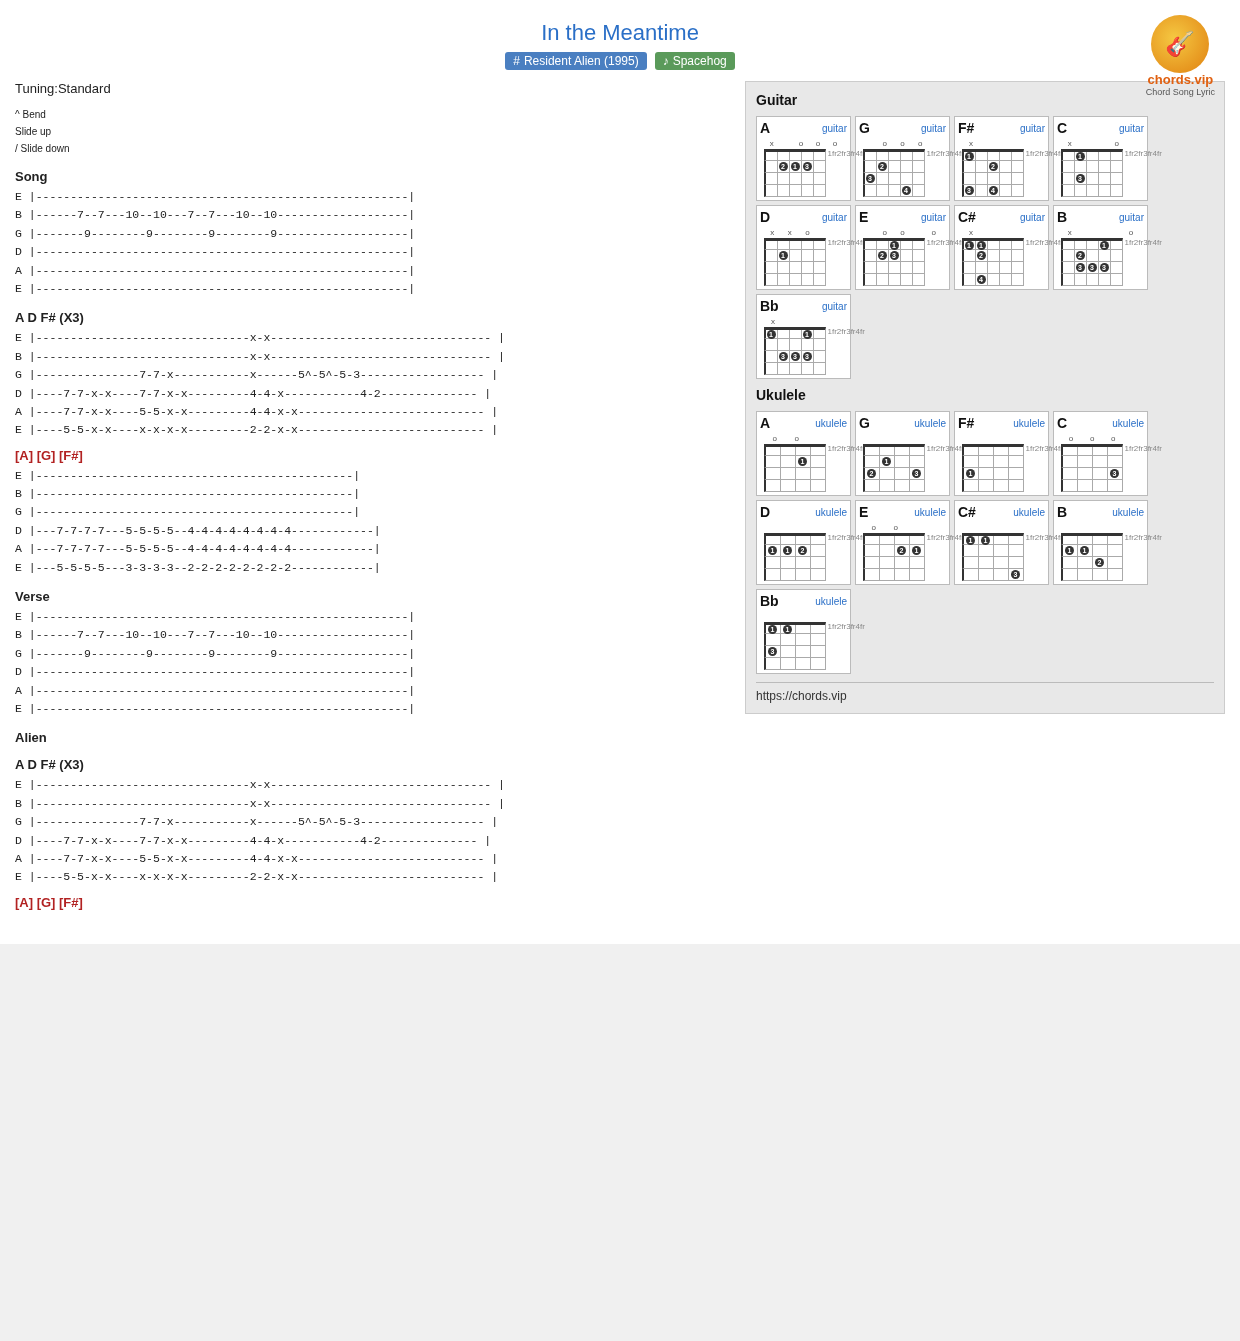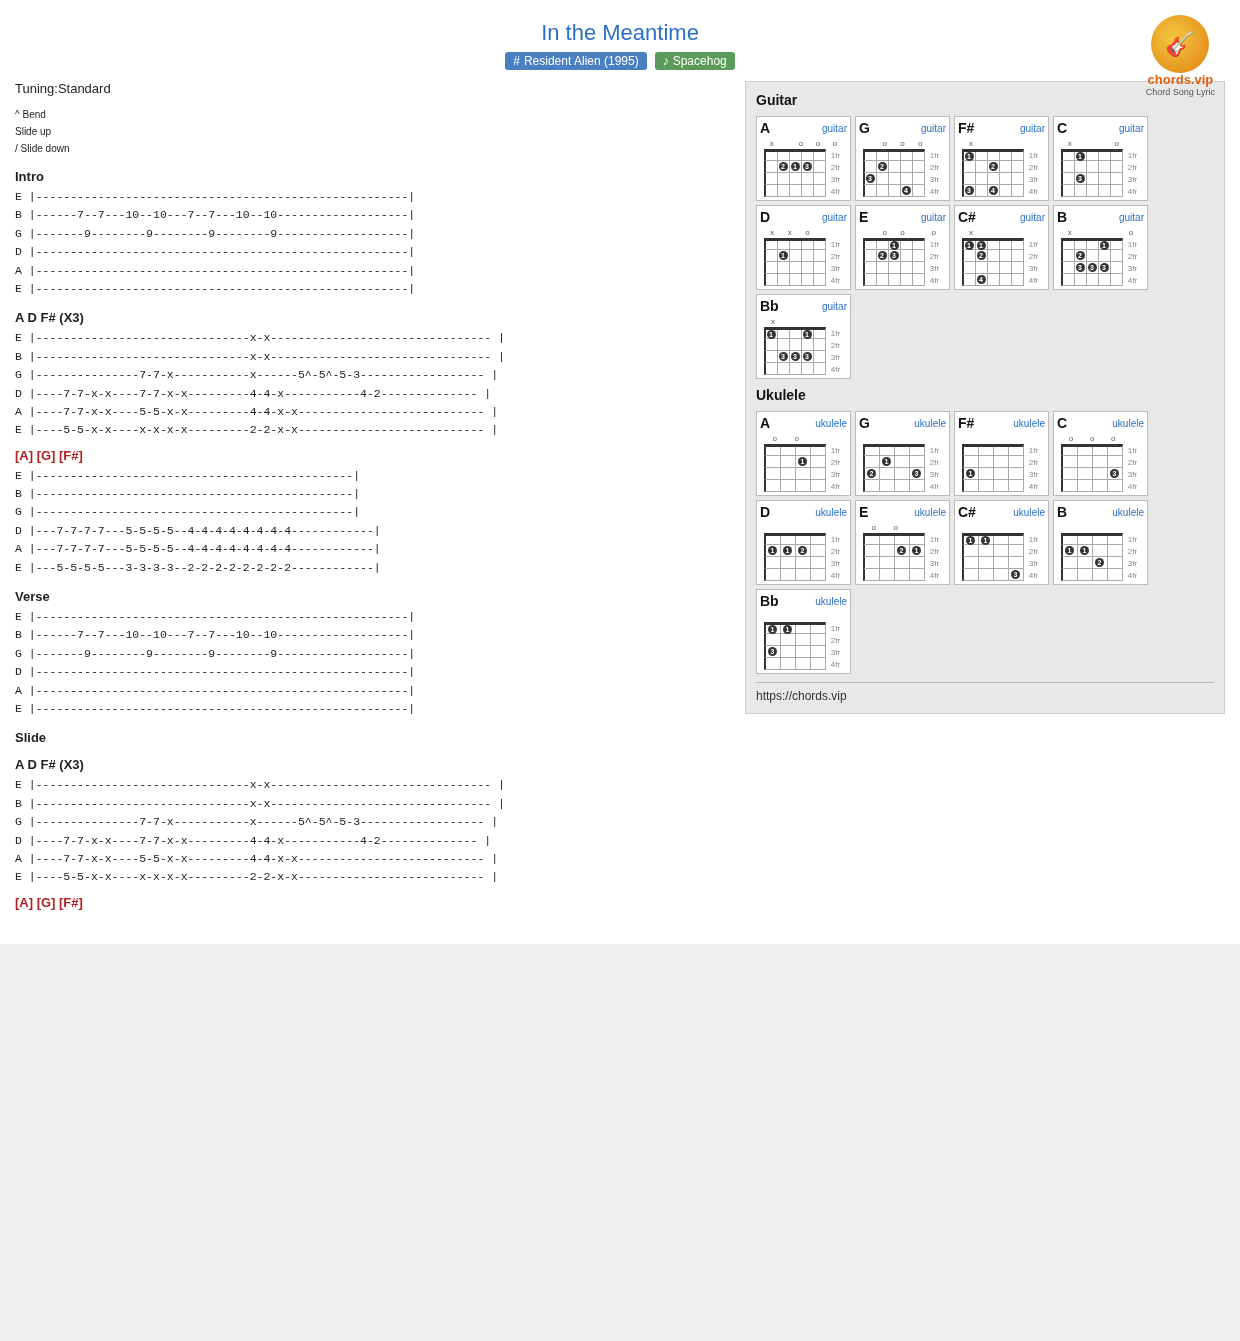--- a/index.html
+++ b/index.html
@@ -170,21 +170,21 @@
       font-size: 8px;
       color: #555;
       margin-bottom: 1px;
     }
     .frets-container {
       position: relative;
       display: flex;
     }
     .fret-labels {
       display: flex;
-      flex-direction: column;
+      flex-direction: row;
       justify-content: space-around;
       font-size: 8px;
       color: #888;
       width: 18px;
       padding-left: 2px;
     }
     .fret-grid {
       position: relative;
       flex: 1;
     }
@@ -272,21 +272,21 @@
   <div class="main-content">
 
     <div class="left-col">
       <div class="tuning">Tuning:Standard</div>
       <div class="legend">
         <div>^ Bend</div>
         <div>Slide up</div>
         <div>/ Slide down</div>
       </div>
 
-      <div class="section-label">Intro</div>
+      <div class="section-label">Song</div>
       <div class="tab-block">E |------------------------------------------------------|
 B |------7--7---10--10---7--7---10--10-------------------|
 G |-------9--------9--------9--------9-------------------|
 D |------------------------------------------------------|
 A |------------------------------------------------------|
 E |------------------------------------------------------|</div>
 
       <div class="section-label">A D F# (X3)</div>
       <div class="tab-block">E |-------------------------------x-x-------------------------------- |
 B |-------------------------------x-x-------------------------------- |
@@ -304,21 +304,21 @@
 E |---5-5-5-5---3-3-3-3--2-2-2-2-2-2-2-2------------|</div>
 
       <div class="section-label">Verse</div>
       <div class="tab-block">E |------------------------------------------------------|
 B |------7--7---10--10---7--7---10--10-------------------|
 G |-------9--------9--------9--------9-------------------|
 D |------------------------------------------------------|
 A |------------------------------------------------------|
 E |------------------------------------------------------|</div>
 
-      <div class="section-label">Slide</div>
+      <div class="section-label">Alien</div>
       <div class="section-label">A D F# (X3)</div>
       <div class="tab-block">E |-------------------------------x-x-------------------------------- |
 B |-------------------------------x-x-------------------------------- |
 G |---------------7-7-x-----------x------5^-5^-5-3------------------ |
 D |----7-7-x-x----7-7-x-x---------4-4-x-----------4-2-------------- |
 A |----7-7-x-x----5-5-x-x---------4-4-x-x--------------------------- |
 E |----5-5-x-x----x-x-x-x---------2-2-x-x--------------------------- |</div>
 
       <div class="chord-line">[A] [G] [F#]</div>
     </div>

